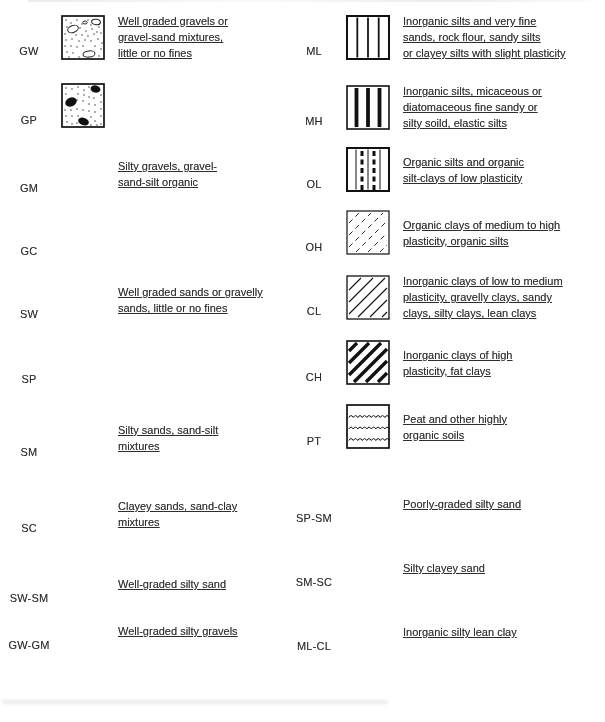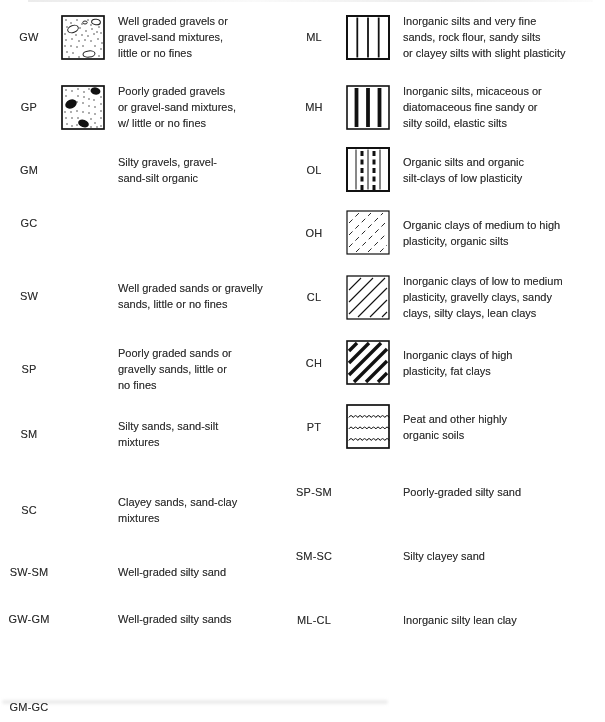--- a/index.html
+++ b/index.html
@@ -5,23 +5,23 @@
   html,body{margin:0;padding:0;background:#fff;}
   .page{
     position:relative;width:605px;height:722px;background:#ffffff;overflow:hidden;
     font-family:"Liberation Sans",sans-serif;font-size:11px;color:#2e2e2e;
     text-shadow:0 0 .4px rgba(70,70,70,.55);
   }
   .row{position:absolute;display:flex;align-items:center;}
   .col-left .row{left:0;width:302px;}
   .col-right .row{left:285px;width:335px;}
   .cell{flex:none;}
-  .code{width:58px;text-align:center;letter-spacing:.2px;}
+  .code{width:58px;text-align:center;letter-spacing:.2px;margin-top:28px;}
   .swatch{width:60px;padding-left:3px;box-sizing:border-box;display:flex;align-items:center;}
-  .desc{flex:1;line-height:16px;white-space:pre-line;}
+  .desc{flex:1;line-height:16px;white-space:pre-line;text-decoration:underline;}
   svg{display:block;}
   
   .artifact-top{position:absolute;left:28px;top:0;width:565px;height:2px;
     background:linear-gradient(90deg,rgba(190,190,190,.30),rgba(200,200,200,.10) 40%,rgba(185,185,185,.28) 75%,rgba(210,210,210,.08));
     filter:blur(.6px);}
   .artifact-bottom{position:absolute;left:2px;top:700px;width:386px;height:4px;
     background:rgba(188,188,188,.28);filter:blur(1.4px);border-radius:2px;}
 </style>
 </head>
 <body>
@@ -132,23 +132,20 @@
               <circle cx="30" cy="42" r=".7"></circle>
               <circle cx="36" cy="42" r=".7"></circle>
           </g>
           <g fill="#111">
             <ellipse cx="10" cy="19" rx="6" ry="4.4" transform="rotate(-25 10 19)"></ellipse>
             <ellipse cx="34.5" cy="6" rx="5" ry="3.7" transform="rotate(12 34.5 6)"></ellipse>
             <ellipse cx="22.5" cy="38.5" rx="5.5" ry="3.7" transform="rotate(18 22.5 38.5)"></ellipse>
           </g>
         </svg>
       </div>
-      <div class="cell desc">Poorly graded gravels
-or gravel-sand mixtures,
-w/ little or no fines</div>
     </div>
 
     <div class="row" style="top:154px">
       <div class="cell code">GM</div>
       <div class="cell swatch"></div>
       <div class="cell desc">Silty gravels, gravel-
 sand-silt organic</div>
     </div>
 
     <div class="row" style="top:217px">
@@ -159,23 +156,20 @@
     <div class="row" style="top:280px">
       <div class="cell code">SW</div>
       <div class="cell swatch"></div>
       <div class="cell desc">Well graded sands or gravelly
 sands, little or no fines</div>
     </div>
 
     <div class="row" style="top:345px">
       <div class="cell code">SP</div>
       <div class="cell swatch"></div>
-      <div class="cell desc">Poorly graded sands or
-gravelly sands, little or
-no fines</div>
     </div>
 
     <div class="row" style="top:418px">
       <div class="cell code">SM</div>
       <div class="cell swatch"></div>
       <div class="cell desc">Silty sands, sand-silt
 mixtures</div>
     </div>
 
     <div class="row" style="top:494px">
@@ -187,21 +181,21 @@
 
     <div class="row" style="top:564px">
       <div class="cell code">SW-SM</div>
       <div class="cell swatch"></div>
       <div class="cell desc">Well-graded silty sand</div>
     </div>
 
     <div class="row" style="top:611px">
       <div class="cell code">GW-GM</div>
       <div class="cell swatch"></div>
-      <div class="cell desc">Well-graded silty sands</div>
+      <div class="cell desc">Well-graded silty gravels</div>
     </div>
 
     <div class="row" style="top:701px">
       <div class="cell code">GM-GC</div>
       <div class="cell swatch"></div>
     </div>
   </div>
 
   <div class="col-right">
 

